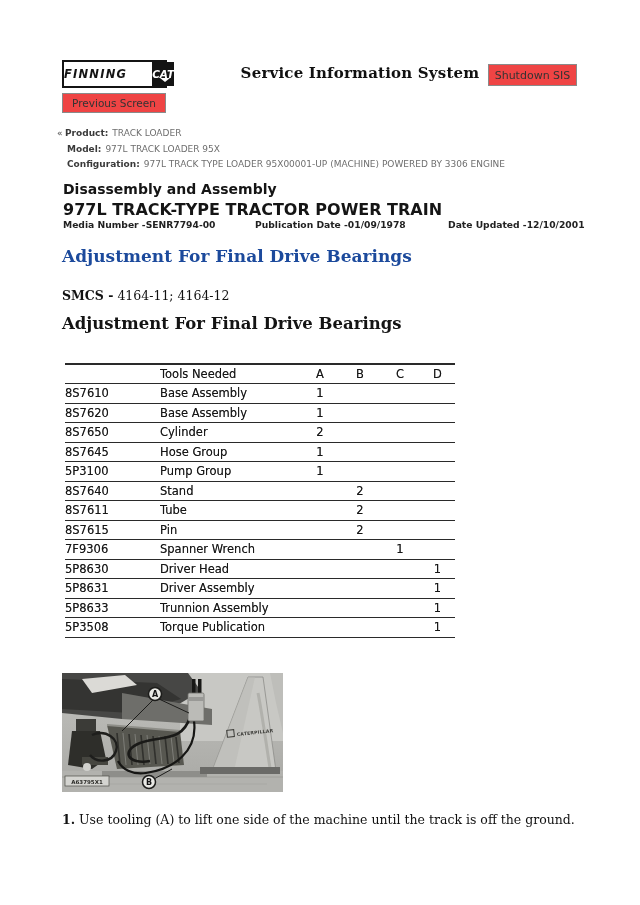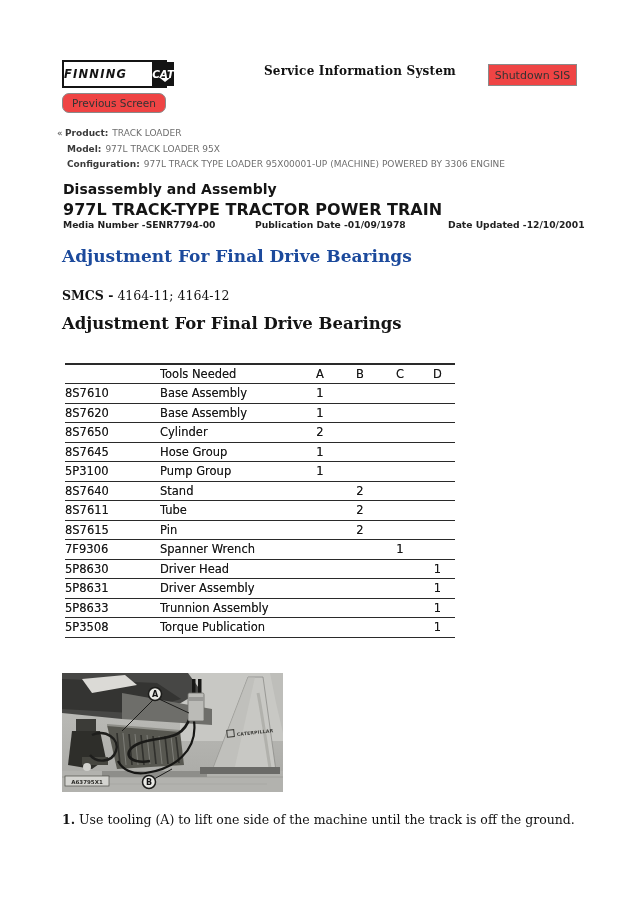--- a/index.html
+++ b/index.html
@@ -35,27 +35,27 @@
     content: ""; position: absolute; left: 8px; bottom: 4px;
     width: 0; height: 0;
     border-left: 5px solid transparent; border-right: 5px solid transparent;
     border-top: 4px solid #fff;
   }
   .btn {
     position: absolute; background: #ef4444; border: 1px solid #8a8a8a;
     color: #333; font-family: "DejaVu Sans", sans-serif;
     text-align: center; padding: 0; cursor: pointer;
   }
-  .btn-prev { left: 62px; top: 93px; width: 104px; height: 20px; font-size: 10.5px; border-radius: 7px; }
+  .btn-prev { left: 62px; top: 93px; width: 104px; height: 20px; font-size: 10.5px; }
   .btn-shutdown { left: 488px; top: 64px; width: 89px; height: 22px; font-size: 11px; }
   .sis-title {
     position: absolute; left: 225px; top: 64px; width: 270px;
     text-align: center;
     font-family: "DejaVu Serif", serif; font-weight: bold;
-    font-size: 12px; color: #111; letter-spacing: 0.2px;
+    font-size: 15px; color: #111; letter-spacing: 0.2px;
   }
 
   
   .info { position: absolute; left: 57px; top: 126px; font-size: 9px; line-height: 15.5px; color: #6e6e6e; }
   .info-line { padding-left: 10px; white-space: nowrap; }
   .chev { display: inline-block; margin-left: -10px; width: 8px; color: #444; font-size: 9px; }
   .info-label { font-weight: bold; color: #3a3a3a; margin-right: 4px; }
 
   
   .h-section { position: absolute; left: 63px; top: 181px; font-size: 14px; font-weight: bold; color: #151515; }

